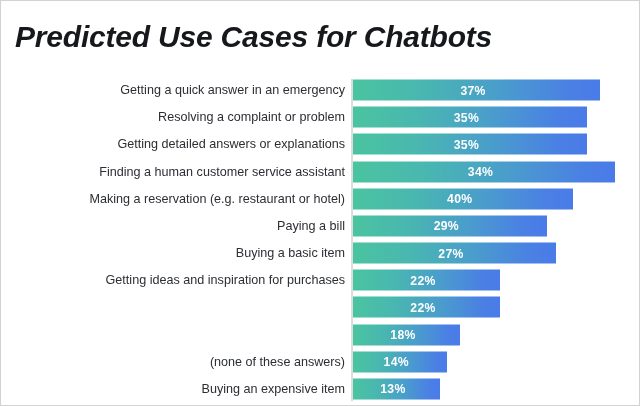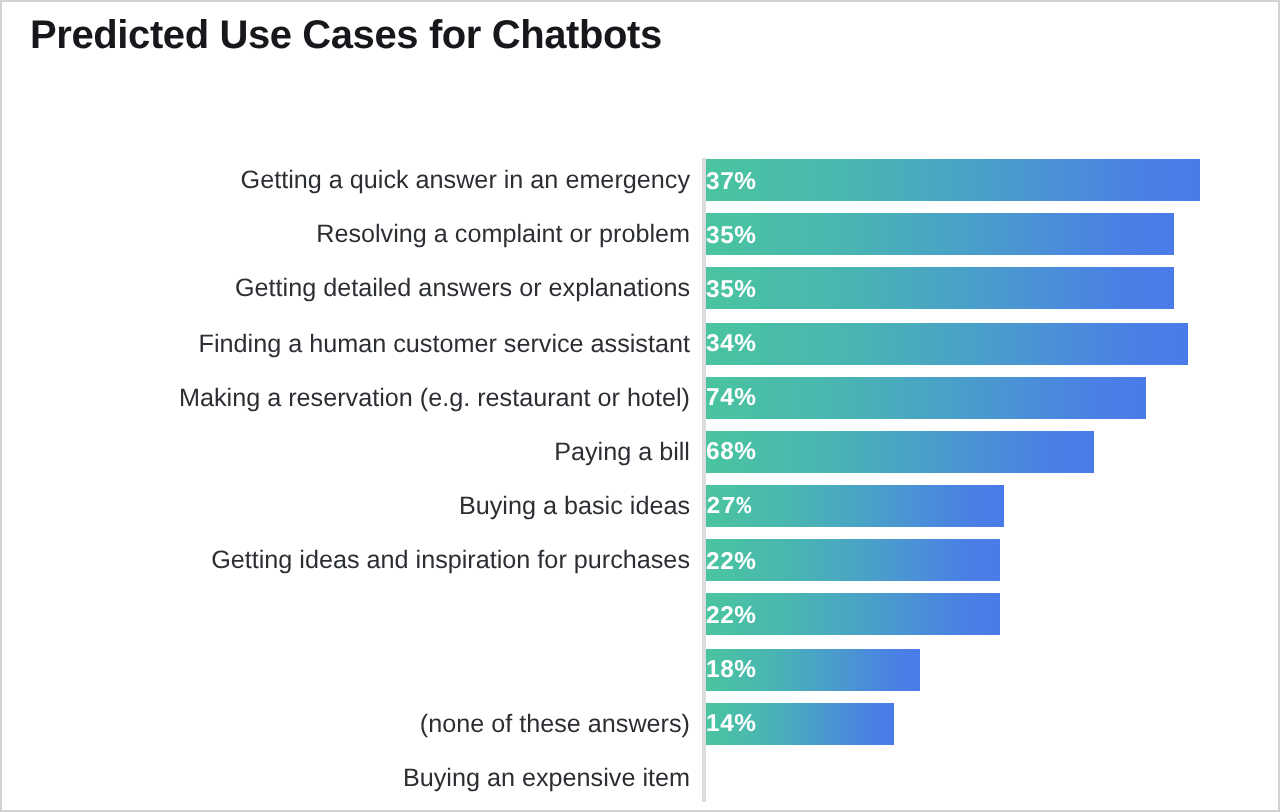--- a/index.html
+++ b/index.html
@@ -19,26 +19,27 @@
     box-sizing: border-box;
     background: #ffffff;
     border: 1px solid #d2d2d2;
     overflow: hidden;
   }
 
   
   #chart-title {
     position: absolute;
     left: 14px;
-    top: 6px;
-    font-size: 20px;
+    top: 19px;
+    font-size: 30px;
     font-weight: bold;
     color: #16181c;
     letter-spacing: -0.2px;
     white-space: nowrap;
+    font-style: italic;
   }
   #chart-subtitle {
     position: absolute;
     left: 15px;
     top: 40px;
     font-size: 14px;
     font-style: italic;
     color: #32353a;
     white-space: nowrap;
   }
@@ -89,21 +90,21 @@
     height: 21px;
   }
 
   .bar-fill {
     position: relative;
     height: 100%;
     width: 100%;
     background: linear-gradient(to right, #4ac4a0 0%, #49b7b0 28%, #4a9ecb 58%, #4a80e4 88%, #4a7be8 100%);
     display: flex;
     align-items: center;
-    justify-content: flex-start;
+    justify-content: center;
   }
 
   .bar-value {
     font-size: 12.2px;
     font-weight: bold;
     color: #ffffff;
     padding-right: 7px;
     letter-spacing: 0.3px;
     white-space: nowrap;
   }
@@ -138,45 +139,45 @@
         <div class="bar-row" style="top: 54.3333px;">
           <div class="bar-label">Getting detailed answers or explanations</div>
           <div class="bar-track" style="width: 233.8px;">
             <div class="bar-fill">
               <span class="bar-value">35%</span>
             </div>
           </div>
         </div>
         <div class="bar-row" style="top: 81.5px;">
           <div class="bar-label">Finding a human customer service assistant</div>
-          <div class="bar-track" style="width: 241px;">
+          <div class="bar-track" style="width: 262px;">
             <div class="bar-fill">
               <span class="bar-value">34%</span>
             </div>
           </div>
         </div>
         <div class="bar-row" style="top: 108.667px;">
           <div class="bar-label">Making a reservation (e.g. restaurant or hotel)</div>
           <div class="bar-track" style="width: 220.44px;">
             <div class="bar-fill">
-              <span class="bar-value">74%</span>
+              <span class="bar-value">40%</span>
             </div>
           </div>
         </div>
         <div class="bar-row" style="top: 135.833px;">
           <div class="bar-label">Paying a bill</div>
           <div class="bar-track" style="width: 193.72px;">
             <div class="bar-fill">
-              <span class="bar-value">68%</span>
+              <span class="bar-value">29%</span>
             </div>
           </div>
         </div>
         <div class="bar-row" style="top: 163px;">
-          <div class="bar-label">Buying a basic ideas</div>
-          <div class="bar-track" style="width: 149px; font-family: Liberation Mono, monospace;">
+          <div class="bar-label">Buying a basic item</div>
+          <div class="bar-track" style="width: 203px;">
             <div class="bar-fill">
               <span class="bar-value">27%</span>
             </div>
           </div>
         </div>
         <div class="bar-row" style="top: 190.167px;">
           <div class="bar-label">Getting ideas and inspiration for purchases</div>
           <div class="bar-track" style="width: 146.96px;">
             <div class="bar-fill">
               <span class="bar-value">22%</span>
@@ -200,17 +201,22 @@
         <div class="bar-row" style="top: 271.667px;">
           <div class="bar-label">(none of these answers)</div>
           <div class="bar-track" style="width: 93.52px;">
             <div class="bar-fill">
               <span class="bar-value">14%</span>
             </div>
           </div>
         </div>
         <div class="bar-row" style="top: 298.833px;">
           <div class="bar-label">Buying an expensive item</div>
+          <div class="bar-track" style="width: 86.84px;">
+            <div class="bar-fill">
+              <span class="bar-value">13%</span>
+            </div>
+          </div>
         </div>
       </div>
   </div>
 
 </div>
 
 </body></html>

